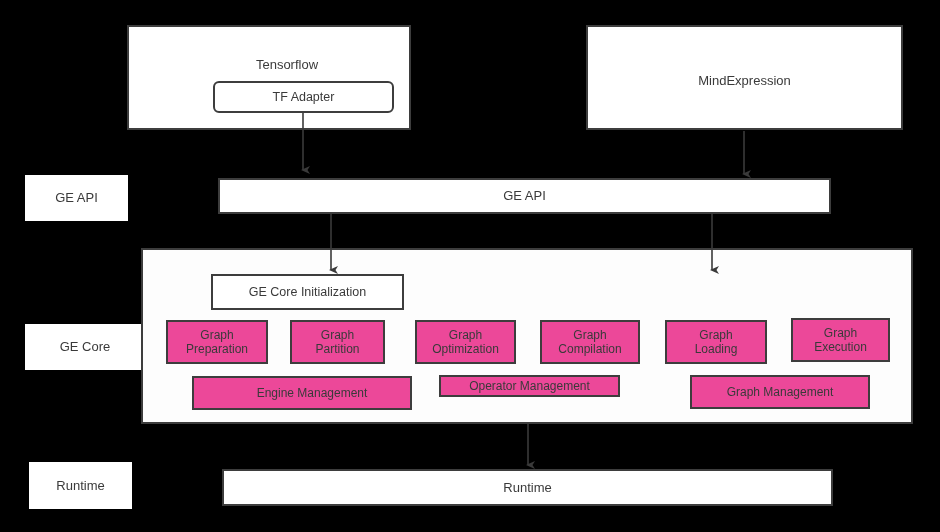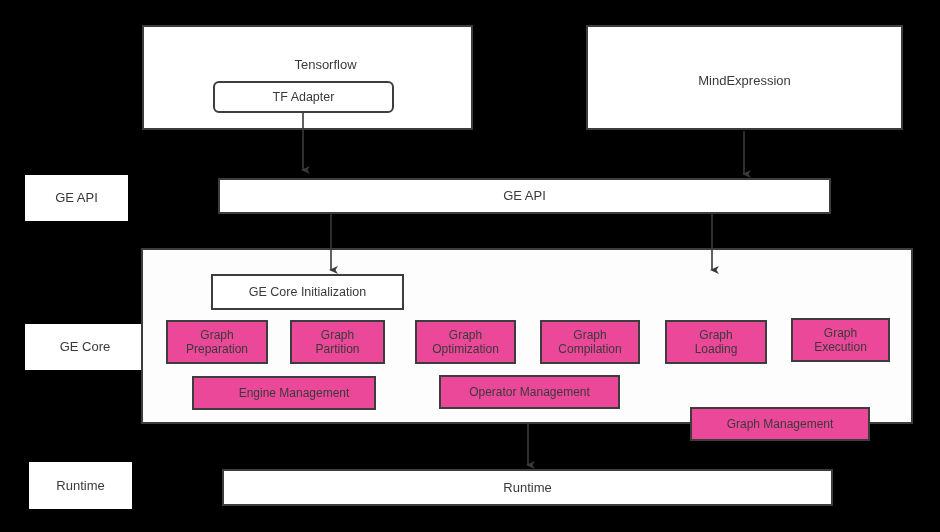--- a/index.html
+++ b/index.html
@@ -89,21 +89,21 @@
   </div>
 
   <div class="box label-box" style="left:25px; top:324px; width:120px; height:46px;">
     <span>GE Core</span>
   </div>
 
   <div class="box label-box" style="left:29px; top:462px; width:103px; height:47px;">
     <span>Runtime</span>
   </div>
 
-  <div class="box container-box" style="left:142px; top:25px; width:331px; height:105px;padding-left:36px;">
+  <div class="box container-box" style="left:127px; top:25px; width:284px; height:105px;padding-left:36px;">
     <span class="container-title" style="top:30px;">Tensorflow</span>
   </div>
   <div class="box inner-box" style="left:213px; top:81px; width:181px; height:32px;border-radius:6px;">
     <span>TF Adapter</span>
   </div>
 
   <div class="box container-box" style="left:586px; top:25px; width:317px; height:105px;">
     <span class="container-title" style="top:46px;">MindExpression</span>
   </div>
 
@@ -135,27 +135,27 @@
   </div>
   <div class="box small-box" style="left:665px; top:320px; width:102px; height:44px;">
     <span>Graph
 Loading</span>
   </div>
   <div class="box small-box" style="left:791px; top:318px; width:99px; height:44px;">
     <span>Graph
 Execution</span>
   </div>
 
-  <div class="box small-box" style="left:192px; top:376px; width:184px; height:34px;padding-left:20px;">
+  <div class="box small-box" style="left:192px; top:376px; width:220px; height:34px;padding-left:20px;">
     <span>Engine Management</span>
   </div>
-  <div class="box small-box" style="left:439px; top:375px; width:181px; height:34px;">
+  <div class="box small-box" style="left:439px; top:375px; width:181px; height:22px;">
     <span>Operator Management</span>
   </div>
-  <div class="box small-box" style="left:690px; top:375px; width:180px; height:34px;margin-top:32px;">
+  <div class="box small-box" style="left:690px; top:375px; width:180px; height:34px;">
     <span>Graph Management</span>
   </div>
 
   <div class="box bar-box" style="left:222px; top:469px; width:611px; height:37px;">
     <span>Runtime</span>
   </div>
 
   <svg class="arrows" viewBox="0 0 940 532">
     <defs>
       <marker id="ah" markerWidth="9" markerHeight="9" refX="4" refY="7" orient="auto" markerUnits="userSpaceOnUse">

